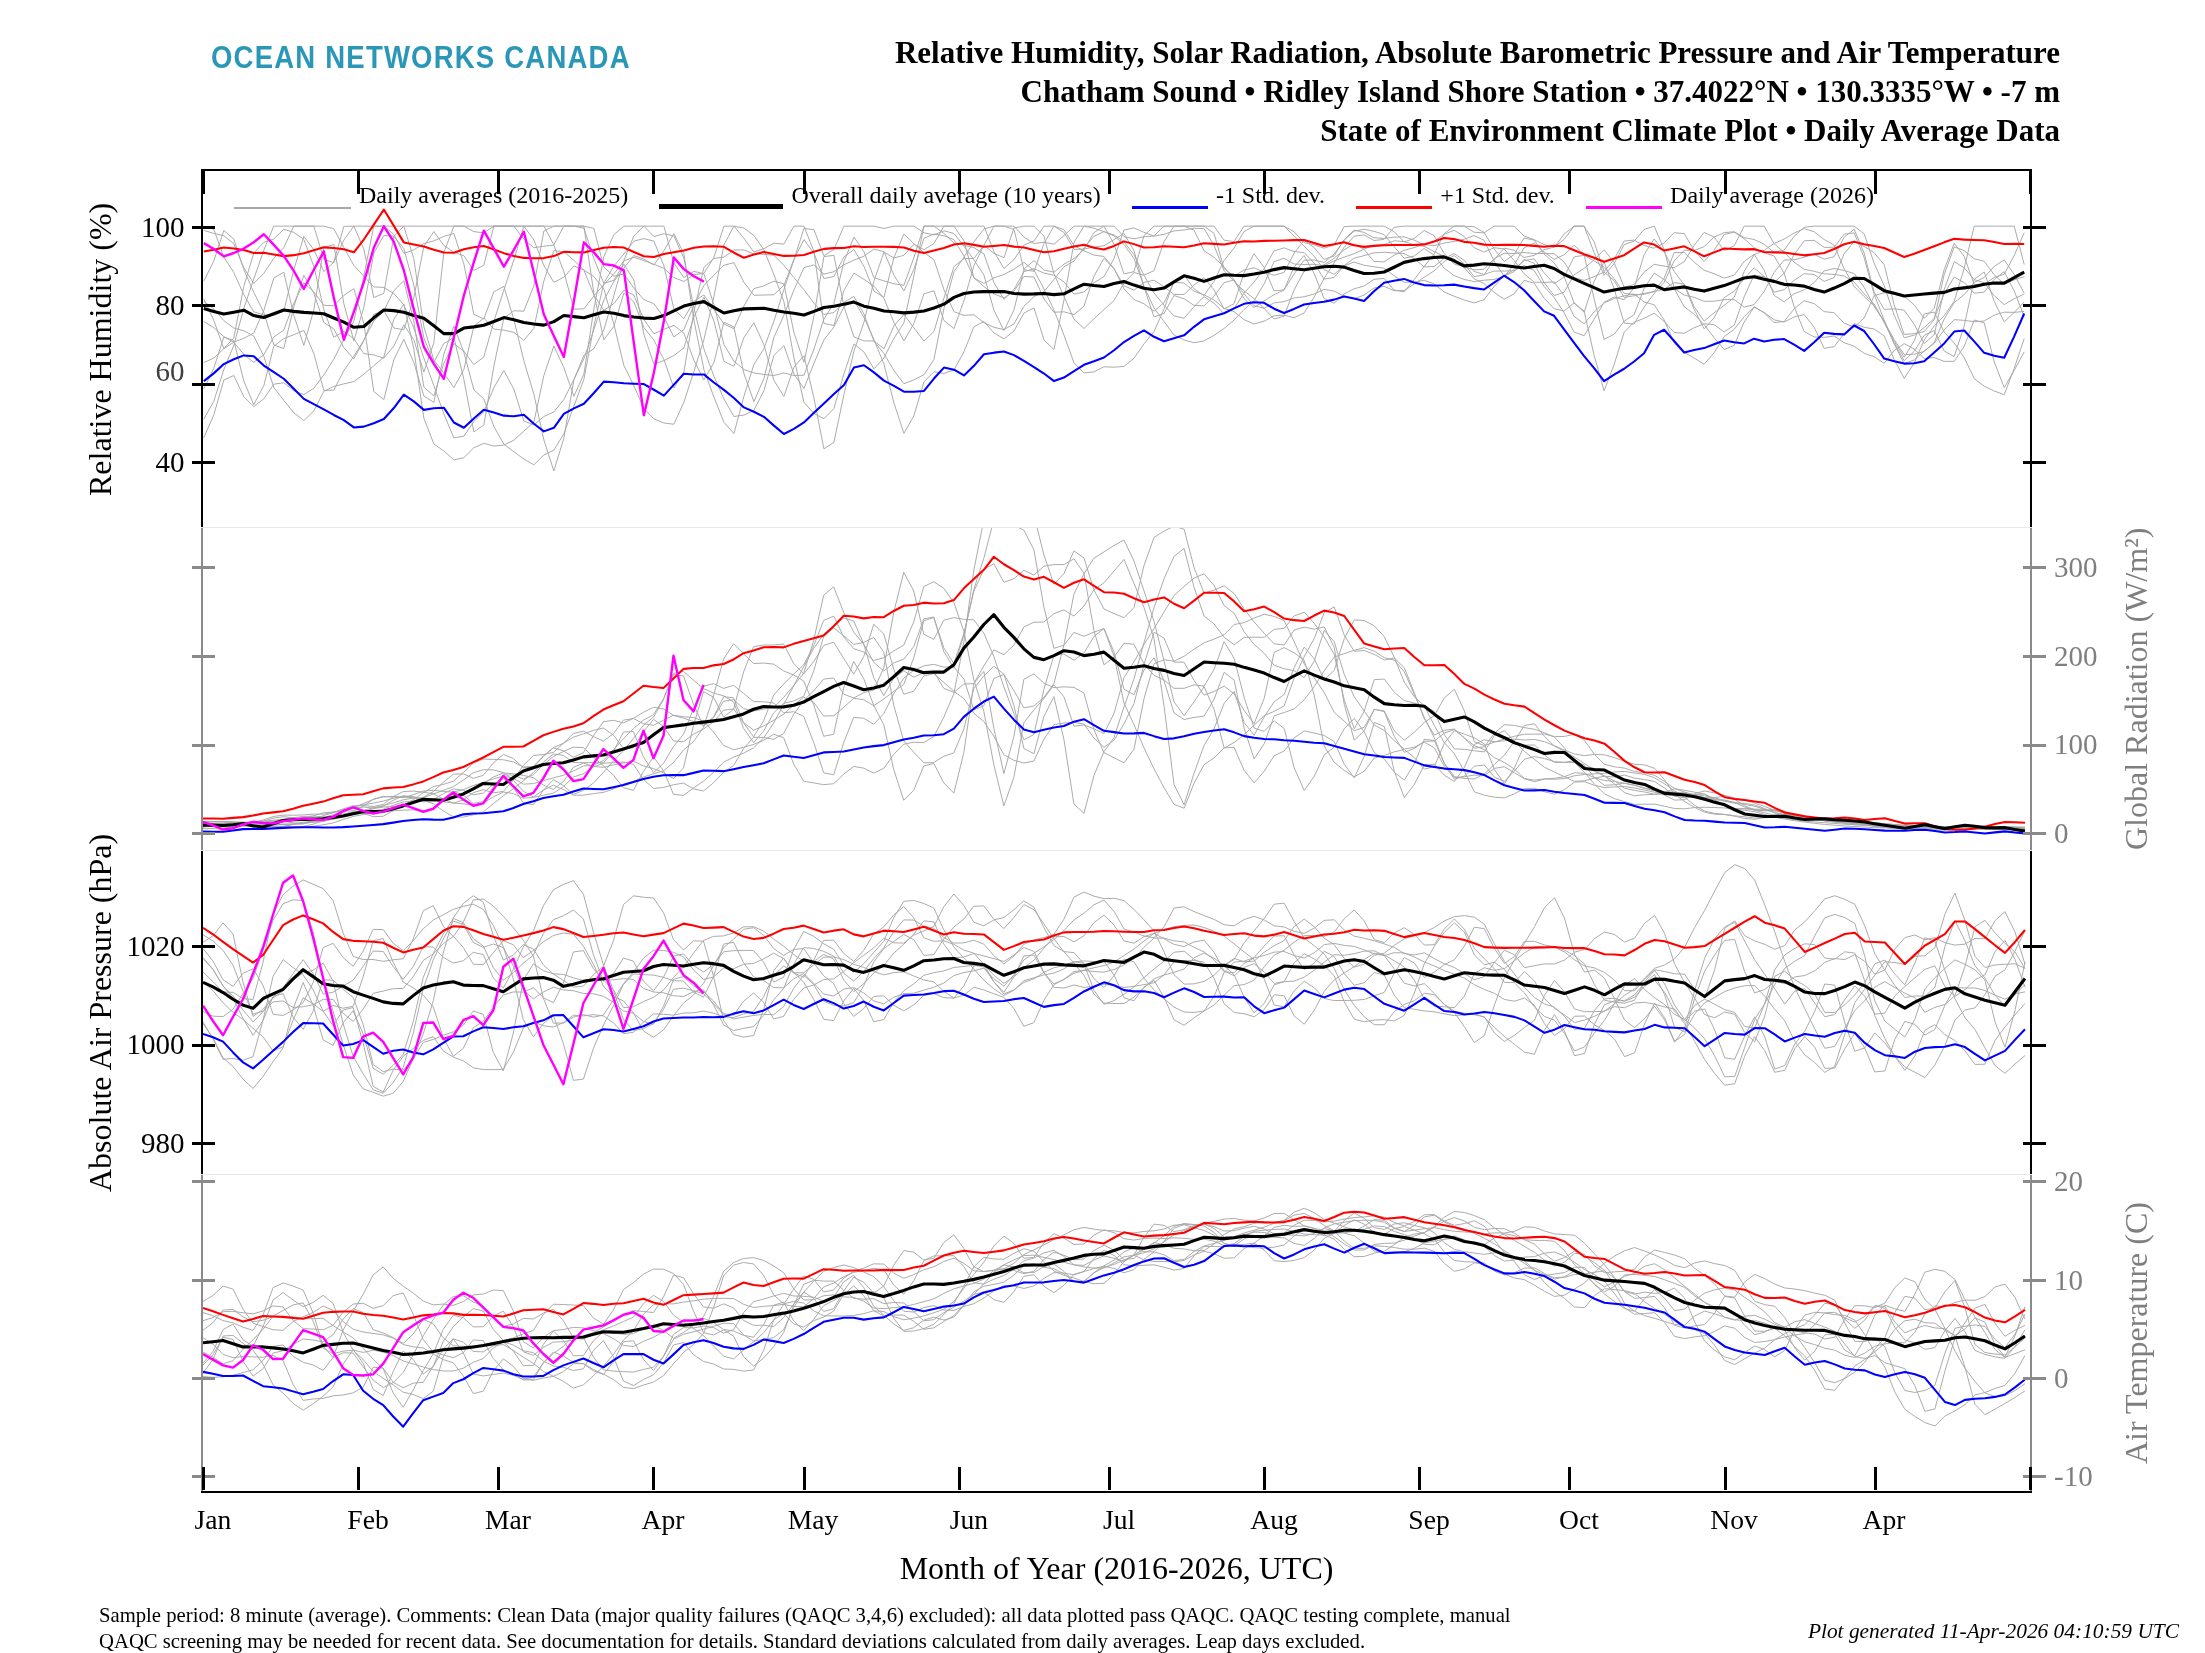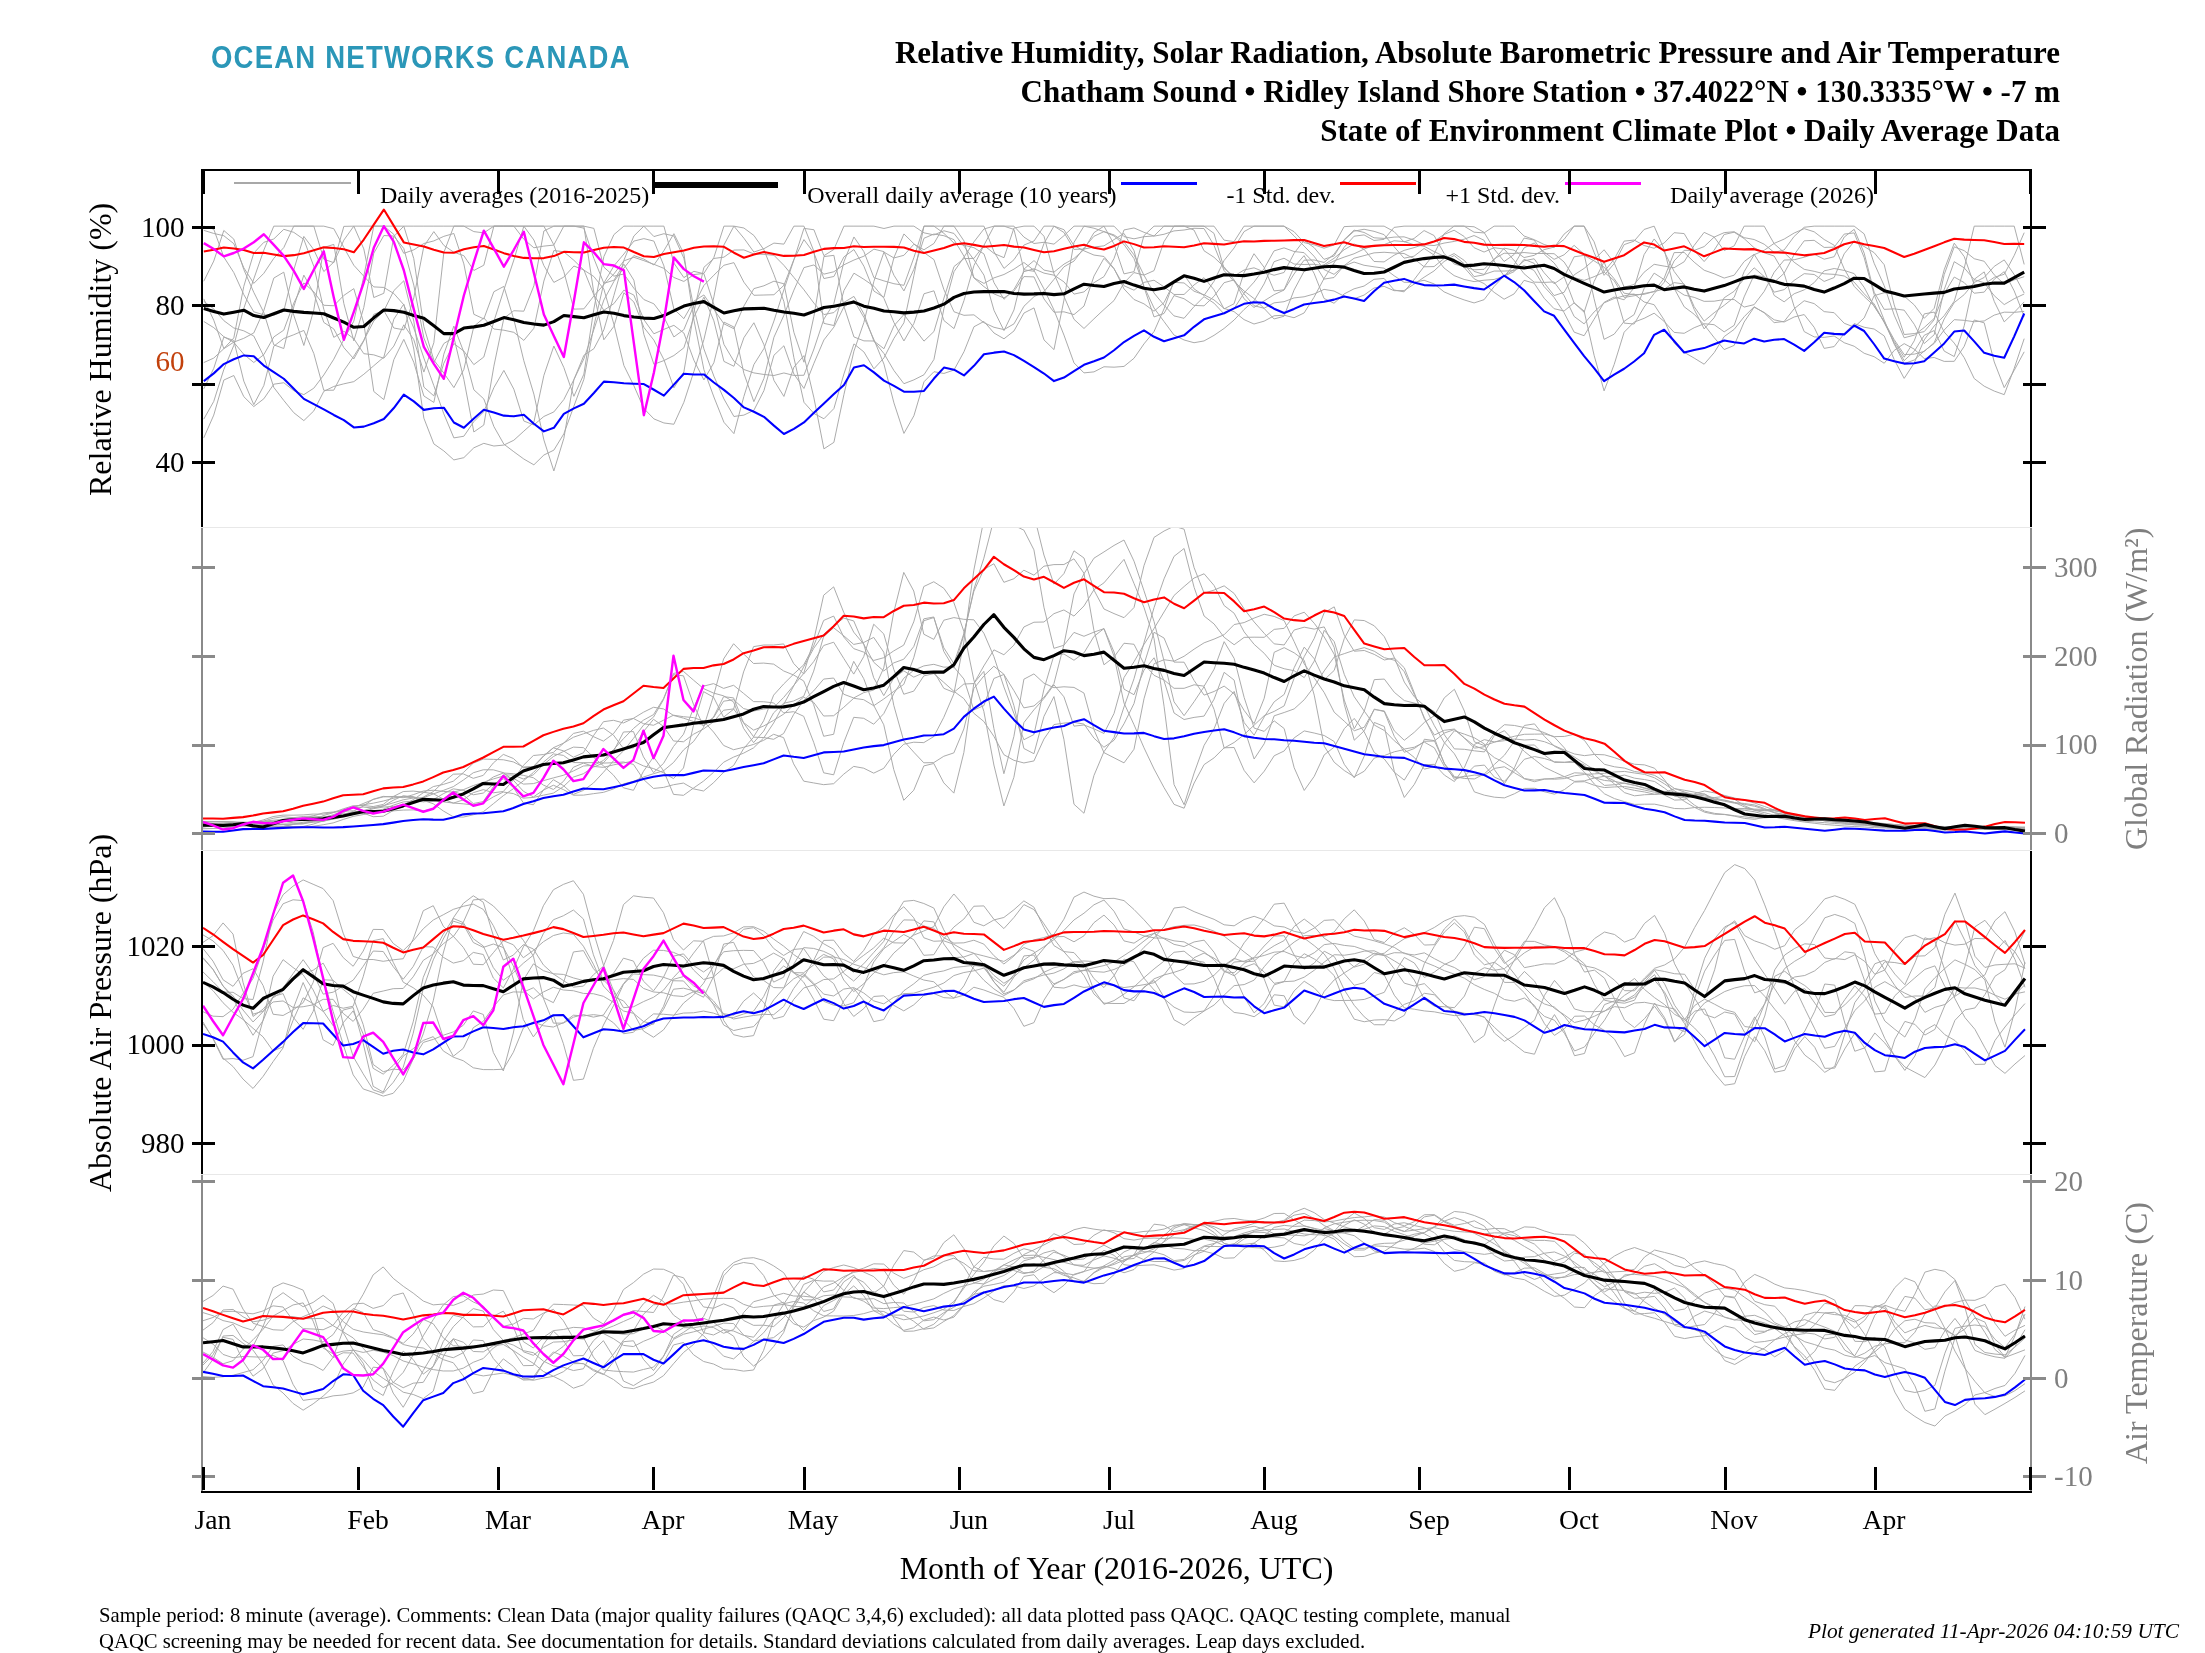--- a/index.html
+++ b/index.html
@@ -5,21 +5,21 @@
   html,body{margin:0;padding:0;background:#ffffff;}
   .page{position:relative;width:2205px;height:1654px;background:#ffffff;overflow:hidden;
         font-family:"Liberation Serif",serif;color:#000;}
   .logo{position:absolute;left:211px;top:39px;font-family:"Liberation Sans",sans-serif;
         font-weight:bold;font-size:32px;color:#2b97b8;letter-spacing:1.4px;
         transform:scaleX(0.86);transform-origin:left center;white-space:nowrap;}
   .title-block{position:absolute;top:33px;right:145px;text-align:right;font-weight:bold;
         font-size:31px;line-height:39px;white-space:nowrap;}
   .legend{position:absolute;left:234px;top:175px;width:1640px;height:41px;display:flex;
         justify-content:space-between;align-items:center;}
-  .legend-item{display:flex;align-items:flex-start;gap:29px;white-space:nowrap;}
+  .legend-item{display:flex;align-items:flex-end;gap:8px;white-space:nowrap;}
   .legend-line{display:inline-block;}
   .legend-label{font-size:24px;}
   .panel{position:absolute;}
   .panel svg{position:absolute;left:0;top:0;overflow:hidden;}
   .spine{position:absolute;}
   .tick{position:absolute;}
   .tick-label{position:absolute;font-size:29px;line-height:33px;white-space:nowrap;}
   .ylabel{position:absolute;writing-mode:vertical-rl;transform:rotate(180deg);
         display:flex;align-items:center;justify-content:center;font-size:32px;white-space:nowrap;}
   .month-label{position:absolute;font-size:27.6px;text-align:center;width:96px;}
@@ -83,21 +83,21 @@
       <div class="spine" style="left:201px;top:171px;width:2.1px;height:356px;background:#000000;"></div>
       <div class="spine" style="left:2030px;top:171px;width:2.1px;height:356px;background:#000000;"></div>
       <div class="tick" style="left:192px;top:226px;width:23.4px;height:2.8px;background:#000000;"></div>
       <div class="tick" style="left:2023px;top:226px;width:23.4px;height:2.8px;background:#000000;"></div>
       <div class="tick-label" style="left:27.6px;top:211px;width:157px;text-align:right;color:#000000;">100</div>
       <div class="tick" style="left:192px;top:304px;width:23.4px;height:2.8px;background:#000000;"></div>
       <div class="tick" style="left:2023px;top:304px;width:23.4px;height:2.8px;background:#000000;"></div>
       <div class="tick-label" style="left:27.6px;top:289px;width:157px;text-align:right;color:#000000;">80</div>
       <div class="tick" style="left:192px;top:383px;width:23.4px;height:2.8px;background:#000000;"></div>
       <div class="tick" style="left:2023px;top:383px;width:23.4px;height:2.8px;background:#000000;"></div>
-      <div class="tick-label" style="left:27.6px;top:345px;width:157px;text-align:right;color:#c2410c;">60</div>
+      <div class="tick-label" style="left:27.6px;top:355px;width:157px;text-align:right;color:#404040;">60</div>
       <div class="tick" style="left:192px;top:461px;width:23.4px;height:2.8px;background:#000000;"></div>
       <div class="tick" style="left:2023px;top:461px;width:23.4px;height:2.8px;background:#000000;"></div>
       <div class="tick-label" style="left:27.6px;top:446px;width:157px;text-align:right;color:#000000;">40</div>
       <div class="panel" style="left:203px;top:527px;width:1827px;height:324px;">
         <svg width="1827" height="324" viewBox="0 0 2651 470">
           <path d="M0.0 432.4L14.5 432.8L29.1 434.1L43.6 434.2L58.1 434.1L72.6 434.1L87.2 433.3L101.7 432.1L116.2 431.5L130.7 431.4L145.3 430.9L159.8 427.1L174.3 421.7L188.8 417.5L203.4 412.3L217.9 407.4L232.4 406.3L246.9 407.7L261.5 405.0L276.0 396.5L290.5 389.9L305.0 391.6L319.6 398.6L334.1 397.8L348.6 395.7L363.2 393.5L377.7 387.1L392.2 378.2L406.7 372.8L421.3 362.6L435.8 356.9L450.3 357.9L464.8 360.3L479.4 363.8L493.9 374.4L508.4 380.8L522.9 369.2L537.5 348.5L552.0 342.5L566.5 347.3L581.0 348.7L595.6 345.1L610.1 342.2L624.6 339.8L639.1 346.6L653.7 350.5L668.2 356.5L682.7 365.0L697.2 349.6L711.8 287.4L726.3 238.8L740.8 246.9L755.4 275.9L769.9 264.4L784.4 210.2L798.9 173.5L813.5 171.2L828.0 171.2L842.5 169.6L857.0 197.9L871.6 213.2L886.1 195.3L900.6 171.9L915.1 167.1L929.7 190.5L944.2 213.4L958.7 188.1L973.2 141.0L987.8 155.1L1002.3 206.4L1016.8 242.6L1031.3 238.1L1045.9 216.0L1060.4 212.7L1074.9 225.4L1089.5 238.3L1104.0 248.9L1118.5 270.2L1133.0 282.1L1147.6 303.7L1162.1 330.3L1176.6 338.5L1191.1 342.3L1205.7 339.4L1220.2 307.7L1234.7 286.6L1249.2 284.5L1263.8 283.4L1278.3 285.9L1292.8 306.3L1307.3 319.5L1321.9 309.4L1336.4 285.5L1350.9 256.1L1365.4 199.3L1380.0 152.7L1394.5 161.1L1409.0 196.0L1423.6 196.1L1438.1 222.6L1452.6 243.9L1467.1 238.6L1481.7 230.8L1496.2 242.0L1510.7 266.1L1525.2 285.2L1539.8 248.5L1554.3 181.7L1568.8 175.0L1583.3 182.5L1597.9 193.4L1612.4 243.9L1626.9 317.9L1641.4 341.3L1656.0 353.3L1670.5 362.4L1685.0 354.3L1699.5 335.2L1714.1 331.6L1728.6 326.1L1743.1 322.9L1757.6 334.3L1772.2 351.3L1786.7 347.6L1801.2 313.7L1815.8 295.6L1830.3 300.5L1844.8 305.8L1859.3 314.7L1873.9 352.1L1888.4 372.4L1902.9 349.3L1917.4 316.6L1932.0 316.2L1946.5 330.9L1961.0 341.5L1975.5 341.4L1990.1 339.2L2004.6 345.3L2019.1 363.5L2033.6 374.9L2048.2 373.9L2062.7 371.5L2077.2 374.6L2091.7 379.2L2106.3 382.8L2120.8 389.0L2135.3 396.2L2149.9 395.6L2164.4 386.8L2178.9 383.0L2193.4 385.8L2208.0 389.5L2222.5 393.2L2237.0 396.5L2251.5 400.5L2266.1 405.6L2280.6 410.9L2295.1 415.3L2309.6 421.3L2324.2 425.5L2338.7 425.6L2353.2 424.6L2367.7 426.0L2382.3 427.7L2396.8 429.5L2411.3 432.0L2425.8 434.6L2440.4 436.1L2454.9 437.0L2469.4 437.7L2484.0 438.6L2498.5 439.7L2513.0 439.9L2527.5 439.5L2542.1 439.3L2556.6 438.8L2571.1 438.0L2585.6 437.9L2600.2 437.7L2614.7 437.6L2629.2 437.9L2643.7 438.3" fill="none" stroke="#a8a8a8" stroke-width="1.4"></path>
           <path d="M0.0 429.0L14.5 428.0L29.1 427.2L43.6 427.8L58.1 430.0L72.6 432.2L87.2 432.1L101.7 431.0L116.2 431.5L130.7 434.5L145.3 436.0L159.8 434.2L174.3 432.0L188.8 429.3L203.4 424.3L217.9 419.9L232.4 417.2L246.9 414.5L261.5 412.6L276.0 411.8L290.5 410.7L305.0 410.4L319.6 412.1L334.1 408.8L348.6 394.5L363.2 383.4L377.7 388.7L392.2 401.2L406.7 398.3L421.3 376.8L435.8 359.6L450.3 359.8L464.8 365.6L479.4 359.5L493.9 344.8L508.4 333.0L522.9 325.7L537.5 319.3L552.0 320.1L566.5 333.8L581.0 346.5L595.6 360.0L610.1 378.4L624.6 382.0L639.1 354.5L653.7 333.6L668.2 353.5L682.7 387.9L697.2 389.3L711.8 378.7L726.3 368.6L740.8 356.0L755.4 341.3L769.9 333.8L784.4 328.1L798.9 320.4L813.5 306.1L828.0 284.4L842.5 257.6L857.0 230.7L871.6 202.9L886.1 176.1L900.6 155.7L915.1 143.0L929.7 132.1L944.2 136.2L958.7 169.9L973.2 218.7L987.8 244.6L1002.3 219.3L1016.8 208.6L1031.3 217.8L1045.9 211.3L1060.4 209.5L1074.9 234.0L1089.5 239.9L1104.0 227.8L1118.5 227.1L1133.0 201.5L1147.6 178.2L1162.1 185.3L1176.6 171.4L1191.1 145.0L1205.7 138.1L1220.2 137.8L1234.7 125.7L1249.2 120.3L1263.8 129.2L1278.3 114.5L1292.8 90.9L1307.3 81.0L1321.9 63.8L1336.4 46.9L1350.9 81.9L1365.4 116.7L1380.0 162.0L1394.5 260.0L1409.0 373.7L1423.6 402.9L1438.1 357.0L1452.6 316.8L1467.1 292.7L1481.7 255.8L1496.2 238.5L1510.7 283.7L1525.2 302.0L1539.8 275.5L1554.3 253.6L1568.8 242.9L1583.3 204.1L1597.9 174.2L1612.4 191.1L1626.9 221.6L1641.4 208.0L1656.0 161.8L1670.5 134.7L1685.0 135.7L1699.5 143.3L1714.1 159.1L1728.6 189.2L1743.1 225.0L1757.6 246.3L1772.2 259.3L1786.7 288.2L1801.2 312.9L1815.8 329.0L1830.3 354.5L1844.8 384.3L1859.3 389.1L1873.9 392.0L1888.4 393.0L1902.9 387.0L1917.4 379.3L1932.0 379.1L1946.5 384.1L1961.0 387.6L1975.5 380.9L1990.1 370.0L2004.6 369.5L2019.1 374.8L2033.6 378.0L2048.2 377.1L2062.7 376.5L2077.2 378.7L2091.7 381.6L2106.3 384.8L2120.8 385.6L2135.3 385.4L2149.9 387.6L2164.4 391.8L2178.9 395.1L2193.4 395.7L2208.0 396.2L2222.5 399.8L2237.0 406.2L2251.5 411.0L2266.1 414.5L2280.6 418.3L2295.1 420.6L2309.6 421.9L2324.2 423.4L2338.7 424.6L2353.2 425.6L2367.7 427.3L2382.3 430.1L2396.8 432.2L2411.3 432.2L2425.8 431.8L2440.4 432.5L2454.9 433.1L2469.4 433.6L2484.0 434.4L2498.5 435.3L2513.0 436.0L2527.5 437.3L2542.1 438.3L2556.6 438.1L2571.1 437.5L2585.6 437.7L2600.2 438.6L2614.7 439.0L2629.2 439.2L2643.7 439.3" fill="none" stroke="#a8a8a8" stroke-width="1.4"></path>
           <path d="M0.0 432.0L14.5 431.1L29.1 430.3L43.6 430.1L58.1 429.1L72.6 428.8L87.2 430.5L101.7 433.6L116.2 434.3L130.7 434.7L145.3 434.5L159.8 431.1L174.3 426.3L188.8 422.7L203.4 419.0L217.9 415.2L232.4 411.4L246.9 407.3L261.5 404.3L276.0 400.3L290.5 395.8L305.0 393.2L319.6 392.8L334.1 387.3L348.6 382.2L363.2 376.7L377.7 367.2L392.2 356.5L406.7 352.2L421.3 352.3L435.8 356.4L450.3 367.3L464.8 383.3L479.4 391.6L493.9 381.8L508.4 374.6L522.9 380.9L537.5 389.1L552.0 389.0L566.5 386.9L581.0 385.0L595.6 380.0L610.1 372.7L624.6 369.0L639.1 362.8L653.7 357.9L668.2 353.7L682.7 341.7L697.2 323.5L711.8 311.2L726.3 290.6L740.8 244.8L755.4 191.4L769.9 169.3L784.4 184.1L798.9 198.0L813.5 197.4L828.0 198.9L842.5 208.8L857.0 214.7L871.6 223.3L886.1 257.8L900.6 303.6L915.1 300.7L929.7 233.2L944.2 194.9L958.7 219.9L973.2 258.7L987.8 286.9L1002.3 351.9L1016.8 396.5L1031.3 381.9L1045.9 346.6L1060.4 343.1L1074.9 371.2L1089.5 386.1L1104.0 327.2L1118.5 226.7L1133.0 209.4L1147.6 292.4L1162.1 357.9L1176.6 303.9L1191.1 220.8L1205.7 213.1L1220.2 226.5L1234.7 233.1L1249.2 231.8L1263.8 232.7L1278.3 240.9L1292.8 294.1L1307.3 327.3L1321.9 334.8L1336.4 342.2L1350.9 322.4L1365.4 249.2L1380.0 198.3L1394.5 192.5L1409.0 194.6L1423.6 187.5L1438.1 177.2L1452.6 168.0L1467.1 162.6L1481.7 156.2L1496.2 141.5L1510.7 138.6L1525.2 132.1L1539.8 126.6L1554.3 129.7L1568.8 135.8L1583.3 166.3L1597.9 198.5L1612.4 218.9L1626.9 240.2L1641.4 268.7L1656.0 281.7L1670.5 295.6L1685.0 290.5L1699.5 264.8L1714.1 266.8L1728.6 295.8L1743.1 309.4L1757.6 297.8L1772.2 283.5L1786.7 273.6L1801.2 247.8L1815.8 235.4L1830.3 267.0L1844.8 311.7L1859.3 317.1L1873.9 312.1L1888.4 307.4L1902.9 303.6L1917.4 300.7L1932.0 300.5L1946.5 300.3L1961.0 304.1L1975.5 303.8L1990.1 300.6L2004.6 309.7L2019.1 330.0L2033.6 344.3L2048.2 347.9L2062.7 349.8L2077.2 354.7L2091.7 356.7L2106.3 360.3L2120.8 369.2L2135.3 379.4L2149.9 384.6L2164.4 388.8L2178.9 392.8L2193.4 392.5L2208.0 390.8L2222.5 395.1L2237.0 404.5L2251.5 410.7L2266.1 411.6L2280.6 411.7L2295.1 414.2L2309.6 417.7L2324.2 420.5L2338.7 422.4L2353.2 424.2L2367.7 425.8L2382.3 426.4L2396.8 427.7L2411.3 430.6L2425.8 433.7L2440.4 435.2L2454.9 435.7L2469.4 436.2L2484.0 436.2L2498.5 435.8L2513.0 436.0L2527.5 437.1L2542.1 437.7L2556.6 437.4L2571.1 437.2L2585.6 436.9L2600.2 436.2L2614.7 435.9L2629.2 435.7L2643.7 435.3" fill="none" stroke="#a8a8a8" stroke-width="1.4"></path>
           <path d="M0.0 437.8L14.5 437.4L29.1 436.5L43.6 435.1L58.1 432.9L72.6 430.6L87.2 426.9L101.7 422.6L116.2 420.3L130.7 421.6L145.3 422.6L159.8 419.1L174.3 414.8L188.8 413.5L203.4 412.4L217.9 411.7L232.4 415.0L246.9 420.3L261.5 419.6L276.0 411.4L290.5 403.4L305.0 395.6L319.6 385.6L334.1 376.6L348.6 373.5L363.2 368.8L377.7 356.3L392.2 342.6L406.7 336.7L421.3 337.1L435.8 337.7L450.3 340.8L464.8 348.2L479.4 347.4L493.9 332.2L508.4 320.2L522.9 313.7L537.5 305.0L552.0 300.0L566.5 295.1L581.0 291.6L595.6 301.9L610.1 321.3L624.6 320.5L639.1 296.9L653.7 279.0L668.2 289.2L682.7 310.4L697.2 311.6L711.8 300.6L726.3 293.0L740.8 282.6L755.4 265.8L769.9 263.9L784.4 283.8L798.9 294.7L813.5 288.7L828.0 280.5L842.5 271.5L857.0 258.4L871.6 246.9L886.1 254.4L900.6 274.2L915.1 273.8L929.7 261.6L944.2 248.5L958.7 250.5L973.2 259.3L987.8 249.5L1002.3 238.5L1016.8 228.3L1031.3 189.7L1045.9 136.0L1060.4 131.3L1074.9 175.2L1089.5 198.1L1104.0 154.6L1118.5 93.4L1133.0 61.4L1147.6 53.3L1162.1 80.2L1176.6 75.0L1191.1 62.6L1205.7 69.8L1220.2 56.8L1234.7 54.5L1249.2 54.4L1263.8 46.1L1278.3 67.1L1292.8 150.2L1307.3 199.9L1321.9 188.7L1336.4 168.6L1350.9 170.1L1365.4 198.6L1380.0 215.2L1394.5 221.9L1409.0 234.0L1423.6 234.0L1438.1 228.9L1452.6 230.9L1467.1 206.4L1481.7 166.3L1496.2 190.6L1510.7 247.2L1525.2 291.7L1539.8 296.5L1554.3 281.2L1568.8 292.4L1583.3 349.2L1597.9 382.2L1612.4 361.8L1626.9 330.6L1641.4 319.3L1656.0 292.6L1670.5 277.7L1685.0 297.3L1699.5 327.2L1714.1 336.6L1728.6 355.8L1743.1 367.2L1757.6 343.7L1772.2 307.9L1786.7 309.9L1801.2 342.7L1815.8 362.1L1830.3 364.8L1844.8 365.5L1859.3 358.2L1873.9 344.4L1888.4 331.1L1902.9 310.6L1917.4 287.9L1932.0 285.6L1946.5 303.8L1961.0 318.1L1975.5 325.3L1990.1 333.9L2004.6 343.1L2019.1 352.5L2033.6 361.5L2048.2 362.7L2062.7 359.9L2077.2 364.4L2091.7 366.4L2106.3 369.2L2120.8 378.9L2135.3 390.6L2149.9 393.0L2164.4 388.3L2178.9 387.3L2193.4 395.2L2208.0 405.2L2222.5 408.4L2237.0 408.3L2251.5 409.2L2266.1 409.9L2280.6 409.9L2295.1 412.4L2309.6 417.5L2324.2 421.1L2338.7 422.6L2353.2 424.1L2367.7 425.5L2382.3 425.3L2396.8 425.9L2411.3 427.6L2425.8 429.3L2440.4 430.5L2454.9 431.6L2469.4 432.5L2484.0 433.1L2498.5 433.6L2513.0 434.2L2527.5 435.4L2542.1 436.2L2556.6 435.8L2571.1 435.1L2585.6 435.1L2600.2 435.2L2614.7 435.2L2629.2 435.6L2643.7 436.3" fill="none" stroke="#a8a8a8" stroke-width="1.4"></path>
           <path d="M0.0 434.9L14.5 434.3L29.1 433.5L43.6 432.7L58.1 430.9L72.6 429.5L87.2 428.2L101.7 426.7L116.2 425.4L130.7 423.6L145.3 422.0L159.8 422.5L174.3 425.5L188.8 424.1L203.4 420.2L217.9 416.8L232.4 413.4L246.9 408.7L261.5 406.3L276.0 405.5L290.5 403.3L305.0 397.9L319.6 391.9L334.1 383.9L348.6 370.4L363.2 358.6L377.7 358.2L392.2 364.6L406.7 360.3L421.3 342.3L435.8 329.9L450.3 335.8L464.8 349.2L479.4 348.7L493.9 332.8L508.4 320.4L522.9 324.7L537.5 334.0L552.0 327.5L566.5 302.8L581.0 282.5L595.6 280.4L610.1 284.3L624.6 277.5L639.1 268.7L653.7 261.5L668.2 263.9L682.7 273.4L697.2 277.3L711.8 282.2L726.3 287.9L740.8 276.5L755.4 252.7L769.9 250.6L784.4 263.4L798.9 266.9L813.5 264.1L828.0 262.0L842.5 247.3L857.0 230.0L871.6 212.5L886.1 164.6L900.6 98.9L915.1 86.8L929.7 123.8L944.2 152.5L958.7 169.9L973.2 196.2L987.8 208.9L1002.3 197.1L1016.8 191.8L1031.3 173.5L1045.9 133.2L1060.4 130.5L1074.9 180.5L1089.5 204.7L1104.0 156.7L1118.5 90.5L1133.0 45.3L1147.6 -11.1L1162.1 -9.7L1176.6 -2.4L1191.1 4.5L1205.7 33.1L1220.2 116.4L1234.7 176.0L1249.2 171.5L1263.8 152.9L1278.3 158.5L1292.8 152.5L1307.3 147.4L1321.9 187.5L1336.4 255.4L1350.9 286.8L1365.4 320.3L1380.0 351.1L1394.5 378.1L1409.0 402.4L1423.6 408.0L1438.1 371.5L1452.6 344.7L1467.1 334.9L1481.7 320.3L1496.2 319.9L1510.7 353.1L1525.2 371.2L1539.8 354.4L1554.3 331.9L1568.8 324.9L1583.3 305.9L1597.9 295.8L1612.4 298.9L1626.9 302.5L1641.4 311.2L1656.0 344.3L1670.5 363.9L1685.0 332.4L1699.5 283.5L1714.1 289.4L1728.6 354.6L1743.1 392.4L1757.6 373.5L1772.2 345.1L1786.7 344.3L1801.2 359.9L1815.8 369.3L1830.3 348.8L1844.8 315.4L1859.3 308.5L1873.9 311.8L1888.4 310.0L1902.9 307.6L1917.4 309.0L1932.0 308.2L1946.5 311.5L1961.0 317.3L1975.5 323.7L1990.1 329.3L2004.6 331.7L2019.1 329.9L2033.6 330.5L2048.2 334.7L2062.7 339.8L2077.2 344.2L2091.7 345.1L2106.3 350.0L2120.8 366.9L2135.3 387.7L2149.9 398.4L2164.4 406.8L2178.9 413.8L2193.4 416.7L2208.0 417.2L2222.5 419.6L2237.0 422.8L2251.5 424.1L2266.1 421.1L2280.6 417.3L2295.1 417.2L2309.6 419.7L2324.2 421.7L2338.7 423.1L2353.2 425.2L2367.7 427.0L2382.3 428.3L2396.8 430.0L2411.3 431.3L2425.8 432.1L2440.4 433.6L2454.9 435.3L2469.4 436.4L2484.0 437.3L2498.5 438.2L2513.0 438.5L2527.5 437.9L2542.1 437.6L2556.6 437.9L2571.1 438.2L2585.6 438.3L2600.2 437.9L2614.7 437.6L2629.2 437.9L2643.7 438.4" fill="none" stroke="#a8a8a8" stroke-width="1.4"></path>

